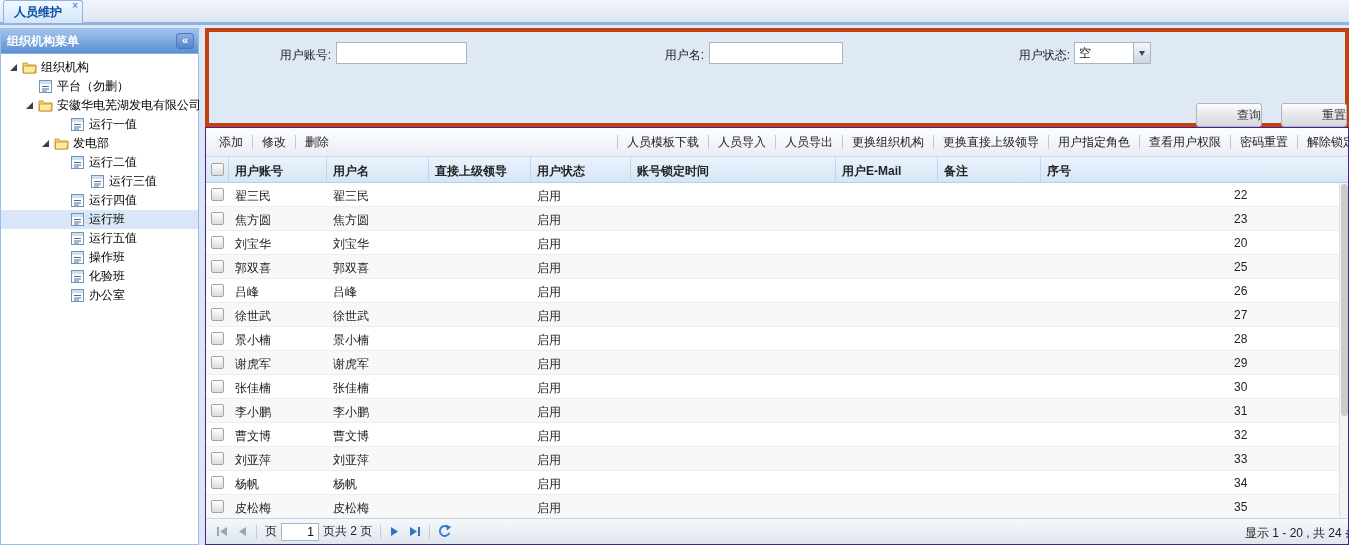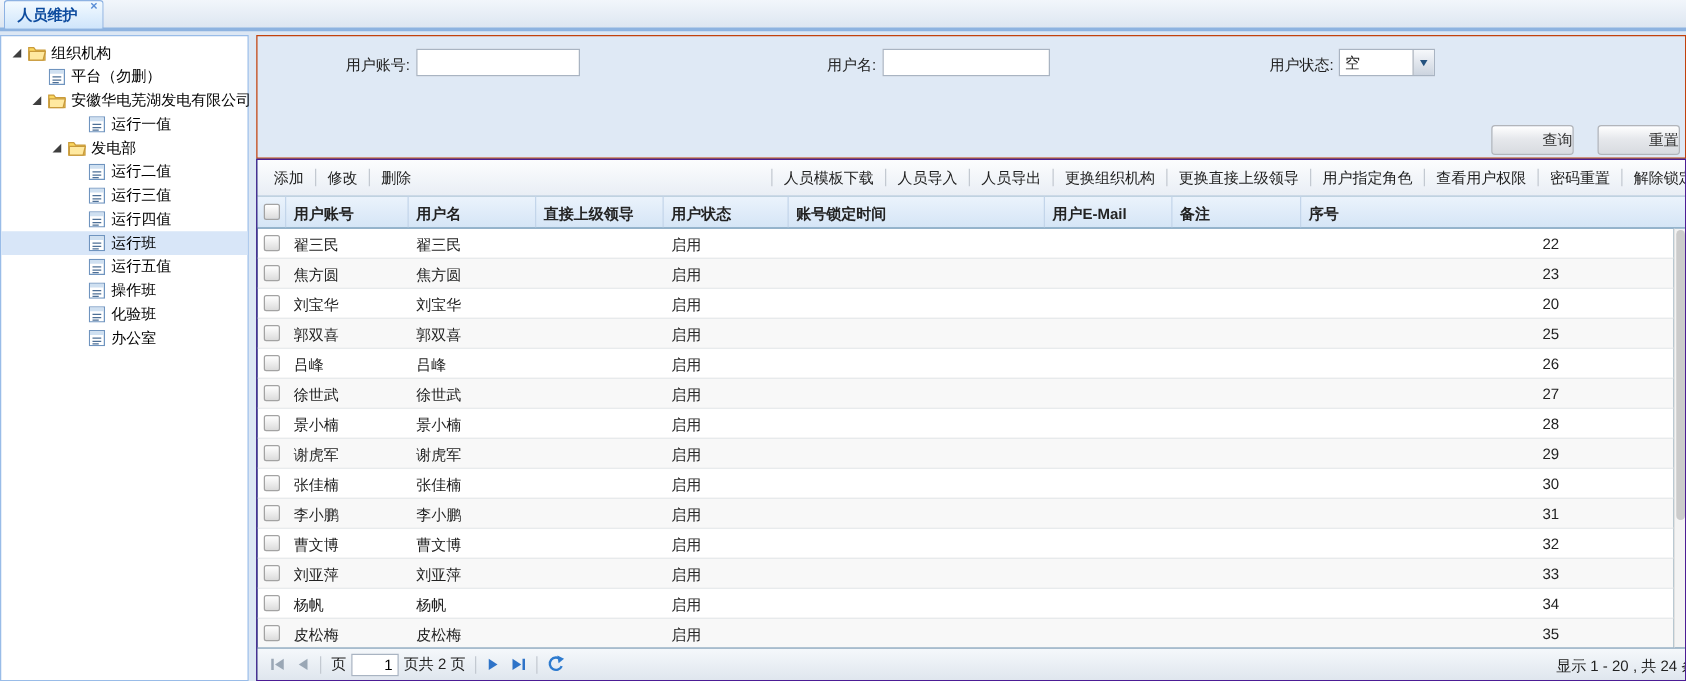--- a/index.html
+++ b/index.html
@@ -36,21 +36,21 @@
     cursor:pointer; color:#000; }
   .tree-item.selected { background:#d8e6f8; }
   .t-slot { width:16px; flex:none; display:flex; align-items:center; justify-content:center; }
   .t-label { margin-left:4px; }
 
   
   .content { position:absolute; left:205px; top:28px; right:0; bottom:0; }
 
   
   .search-panel { position:absolute; top:0; left:0; right:0; height:99px;
-    background:#dfe9f5; border:1px solid #c2410c; }
+    background:#dfe9f5; border:4px solid #c2410c; }
   .f-label { position:absolute; top:13px; height:20px; line-height:20px;
     text-align:right; color:#222; }
   .f-input { position:absolute; top:10px; height:22px; border:1px solid #a9b4c2;
     background:#fff; padding:0 4px; font:12px "Liberation Sans",sans-serif; }
   .combo { position:absolute; top:10px; height:22px; background:#fff;
     border:1px solid #a9b4c2; display:flex; }
   .combo-text { flex:1; line-height:20px; padding-left:4px; }
   .combo-trigger { width:17px; flex:none; background:linear-gradient(#f6f8fb,#ccd4df);
     border-left:1px solid #aab2bd; display:flex; align-items:center; justify-content:center;
     cursor:pointer; }
@@ -108,20 +108,24 @@
 <div class="page">
 
   <div class="tabbar">
     <div class="tab">
       <span>人员维护</span>
       <span class="tab-close">×</span>
     </div>
   </div>
 
   <aside class="sidebar">
+    <div class="sidebar-header">
+      <span>组织机构菜单</span>
+      <span class="collapse-btn">«</span>
+    </div>
     <div class="tree" id="tree">
         <div class="tree-item" style="padding-left: 4px;">
           <span class="t-slot">
             <svg width="9" height="9" viewBox="0 0 9 9">
               <polygon points="8,1 8,8 1,8" fill="#3f3f3f"></polygon>
             </svg>
           </span>
           <span class="t-slot">
             <svg width="15" height="13" viewBox="0 0 15 13">
               <path d="M1,2 h4 l1.5,2 H14 v8 H1 z" fill="#fbd75f" stroke="#c99b3b"></path>
@@ -190,21 +194,21 @@
             <svg width="13" height="13" viewBox="0 0 13 13">
               <rect x="0.5" y="0.5" width="12" height="12" fill="#fff" stroke="#6f94bf"></rect>
               <rect x="1" y="1" width="11" height="3" fill="#cfe0f1"></rect>
               <line x1="3" y1="6.5" x2="10" y2="6.5" stroke="#4d6f96"></line>
               <line x1="3" y1="9" x2="10" y2="9" stroke="#4d6f96"></line>
               <line x1="3" y1="11" x2="8" y2="11" stroke="#4d6f96"></line>
             </svg>
           </span>
           <span class="t-label">运行二值</span>
         </div>
-        <div class="tree-item" style="padding-left: 52px; text-align: right;">
+        <div class="tree-item" style="padding-left: 72px; text-align: right;">
           <span class="t-slot"></span>
           <span class="t-slot">
             <svg width="13" height="13" viewBox="0 0 13 13">
               <rect x="0.5" y="0.5" width="12" height="12" fill="#fff" stroke="#6f94bf"></rect>
               <rect x="1" y="1" width="11" height="3" fill="#cfe0f1"></rect>
               <line x1="3" y1="6.5" x2="10" y2="6.5" stroke="#4d6f96"></line>
               <line x1="3" y1="9" x2="10" y2="9" stroke="#4d6f96"></line>
               <line x1="3" y1="11" x2="8" y2="11" stroke="#4d6f96"></line>
             </svg>
           </span>

